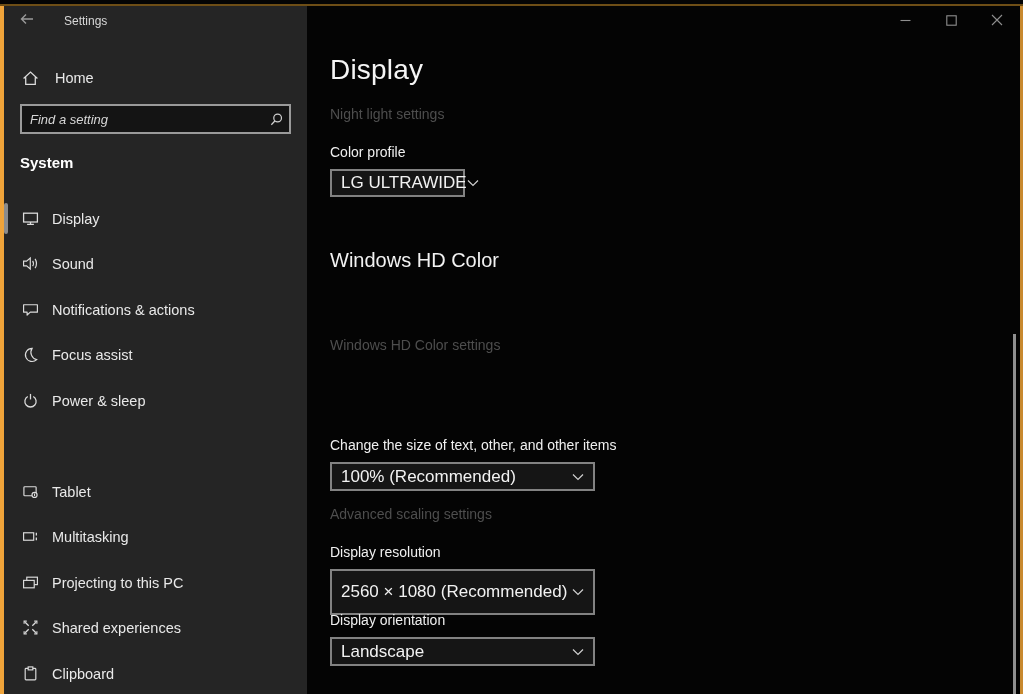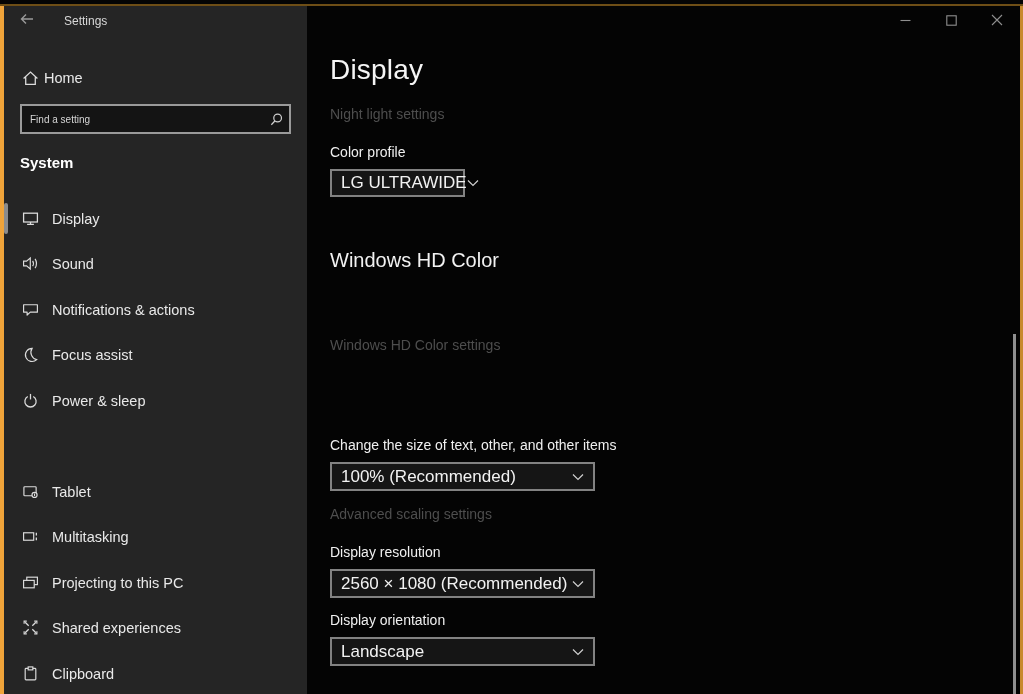--- a/index.html
+++ b/index.html
@@ -11,27 +11,27 @@
   .border-left  { position:absolute; left:0; top:0; width:4px; height:694px; background:#f0a43a; z-index:30; }
   .border-top   { position:absolute; left:0; top:0; width:1023px; height:2px; background:#6e4e16; z-index:31; }
   .border-right { position:absolute; right:0; top:0; width:3px; height:694px; background:#c8892e; z-index:30; }
 
   
   .sidebar { position:absolute; left:0; top:0; width:307px; height:694px; background:#252525; }
   .titlebar-left { position:absolute; left:0; top:0; width:307px; height:34px; }
   .back-btn { position:absolute; left:16px; top:7px; width:22px; height:20px; display:flex; align-items:center; justify-content:center; cursor:pointer; }
   .app-title { position:absolute; left:64px; top:10px; font-size:12px; color:#d8d8d8; }
 
-  .home-row { position:absolute; left:0; top:56px; width:307px; height:36px; display:flex; align-items:center; padding-left:22px; gap:5px; cursor:pointer; }
+  .home-row { position:absolute; left:0; top:56px; width:307px; height:36px; display:flex; align-items:center; padding-left:22px; gap:16px; cursor:pointer; }
   .home-row .label, .nav-row .label { font-size:14.5px; color:#e9e9e9; white-space:nowrap; }
 
   .search-box { position:absolute; left:20px; top:100px; width:271px; height:30px; background:#141414;
     border:2px solid #9a9a9a; display:flex; align-items:center; }
   .search-box input { flex:1; background:transparent; border:none; outline:none; color:#0ea5e9;
-    font-size:10px; padding:0 8px; font-family:"Liberation Sans", sans-serif; }
+    font-size:13px; padding:0 8px; font-family:"Liberation Sans", sans-serif;font-style:italic; }
   .search-box input::placeholder { color:#d6d6d6; opacity:1; }
   .search-icon-wrap { width:26px; display:flex; align-items:center; justify-content:center; }
 
   .section-label { position:absolute; left:20px; top:150px; font-size:15px; font-weight:700; color:#ffffff; }
 
   .nav-row { position:absolute; left:0; width:307px; height:45px; display:flex; align-items:center; padding-left:22px; gap:13px; cursor:pointer; }
   .nav-icon { width:17px; height:17px; display:flex; align-items:center; justify-content:center; flex:0 0 17px; }
   .sel-pill { position:absolute; left:4px; top:199px; width:4px; height:31px; background:#8c8c8c; border-radius:2px; z-index:31; }
 
   
@@ -249,21 +249,21 @@
       <svg width="12" height="8" viewBox="0 0 12 8">
           <path d="M1 1.5 L6 6.5 L11 1.5" stroke="#cfcfcf" stroke-width="1.2" fill="none"></path>
         </svg>
     </span>
   </div>
 
   <div class="dim-link" style="left:330px; top:502px">Advanced scaling settings</div>
 
   <div class="field-label" style="left:330px; top:540px">Display resolution</div>
 
-  <div class="dropdown" style="left:330px; top:565px; width:265px; height:29px">
+  <div class="dropdown" style="left:330px; top:565px; width:265px; height:46px">
     <span class="dd-value">2560 × 1080 (Recommended)</span>
     <span class="chev">
       <svg width="12" height="8" viewBox="0 0 12 8">
           <path d="M1 1.5 L6 6.5 L11 1.5" stroke="#cfcfcf" stroke-width="1.2" fill="none"></path>
         </svg>
     </span>
   </div>
 
   <div class="field-label" style="left:330px; top:608px">Display orientation</div>
 

